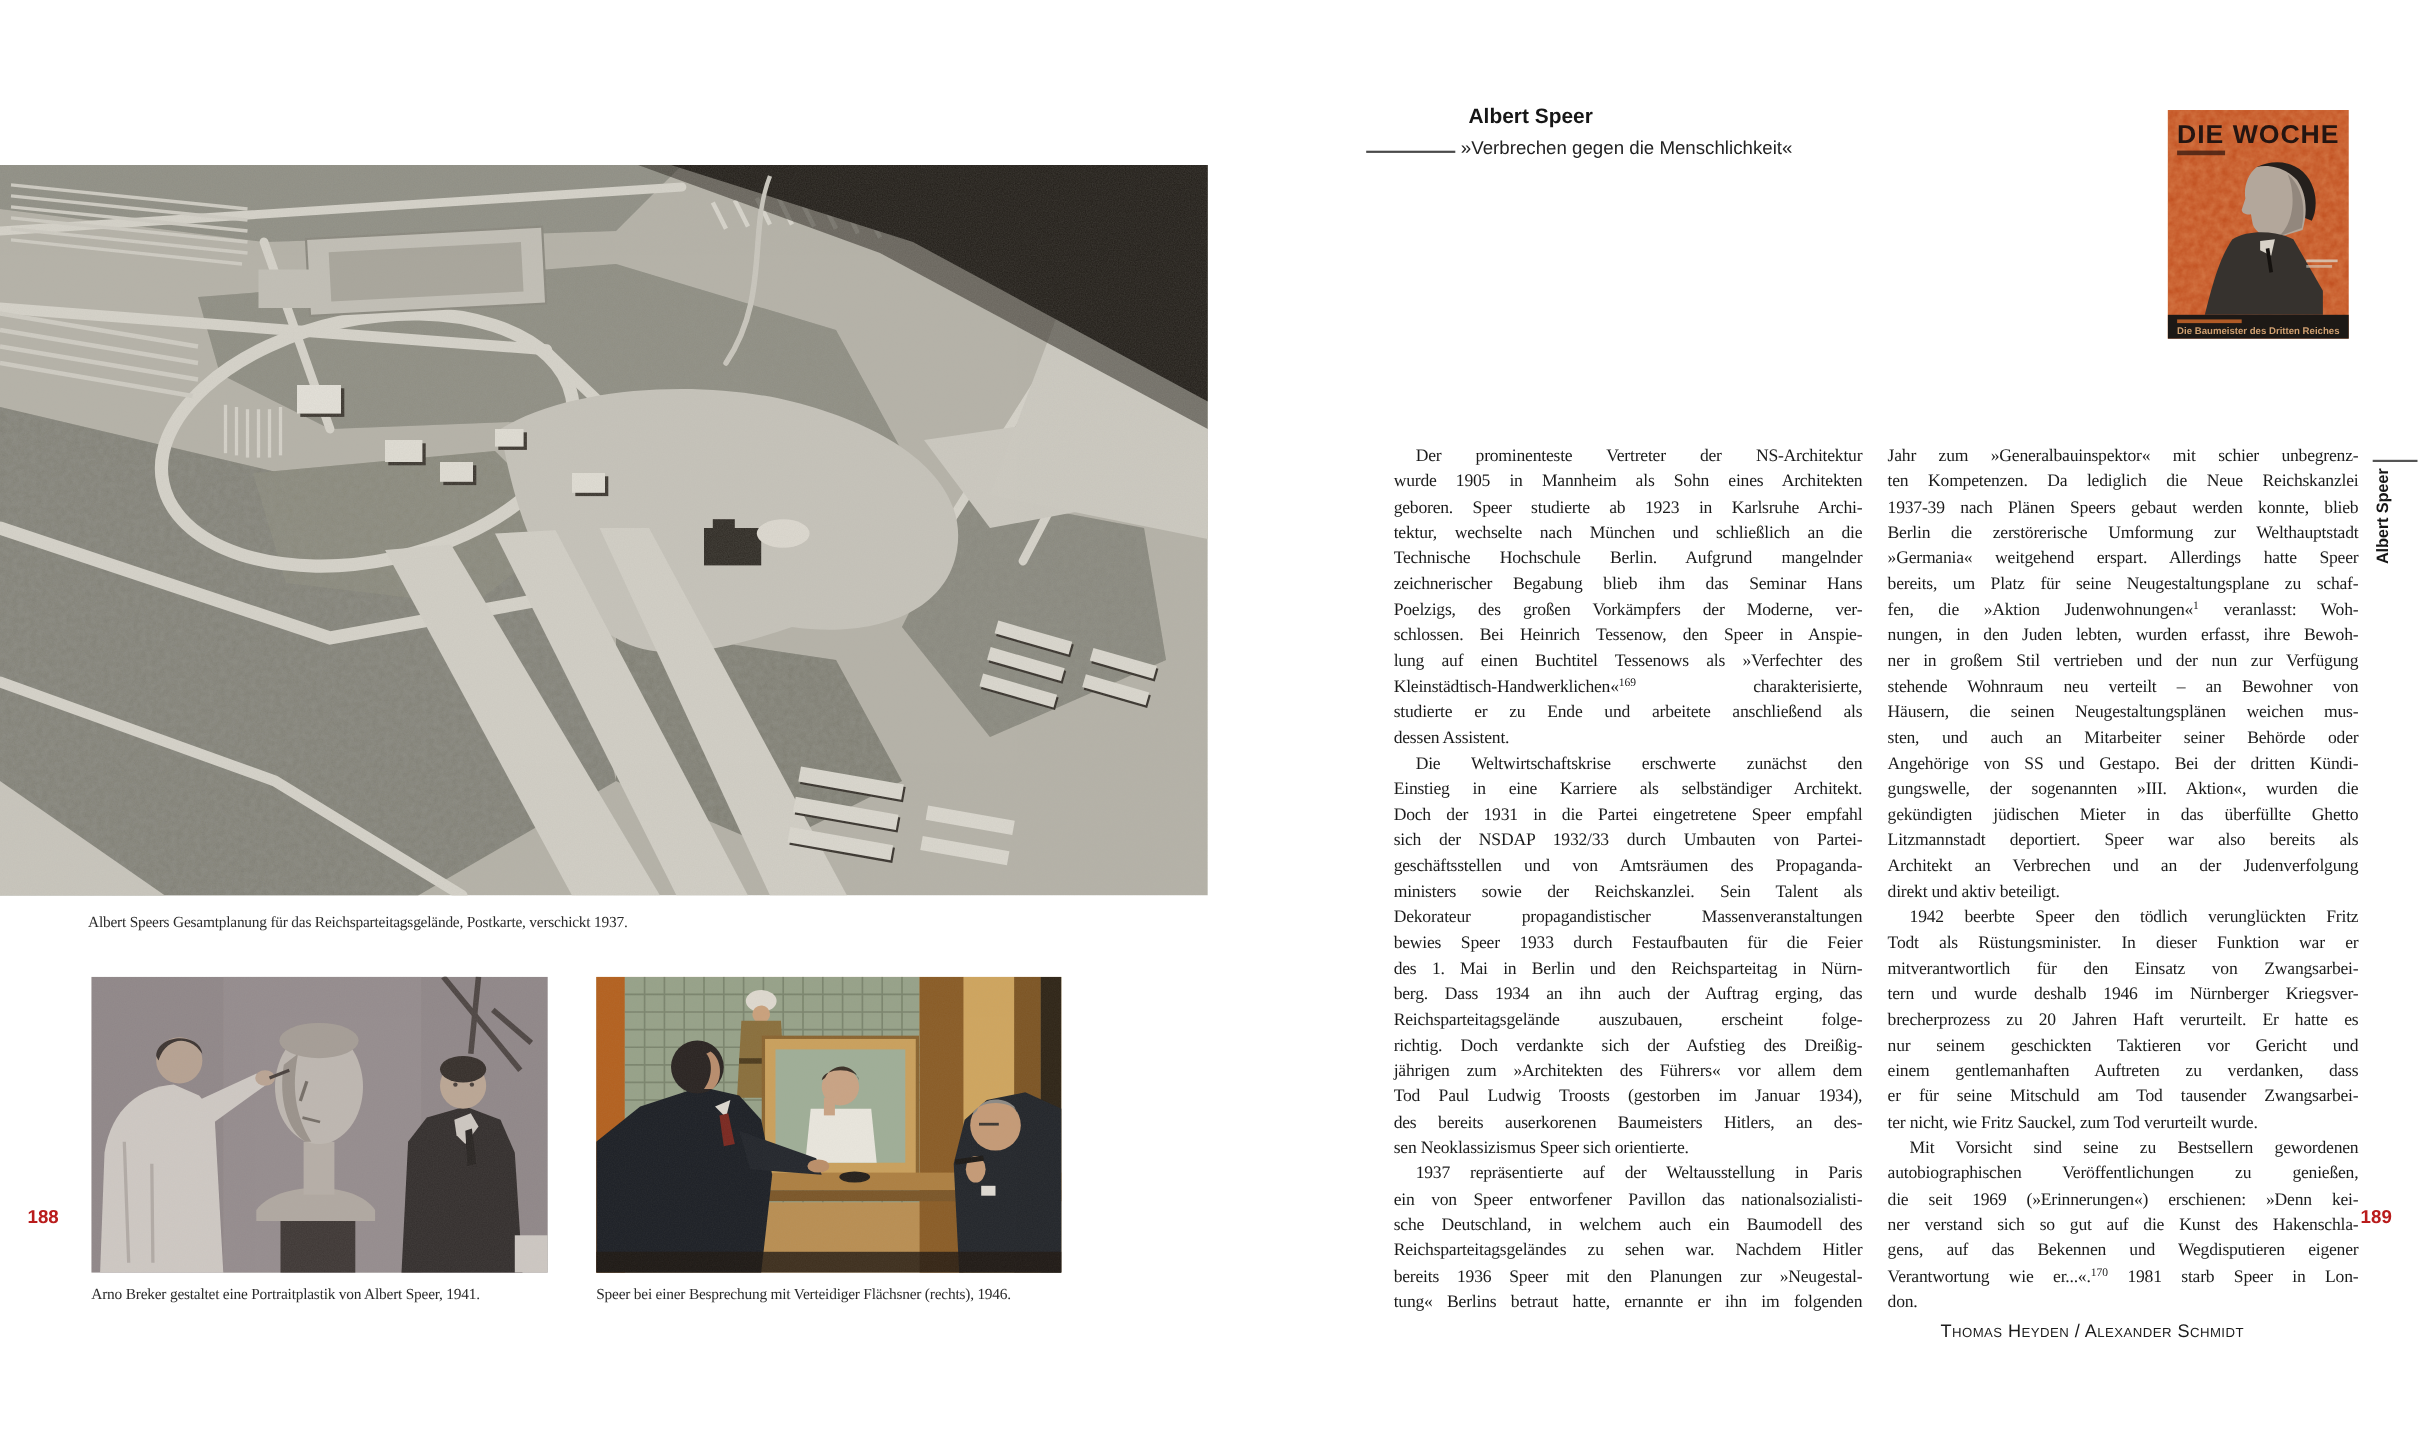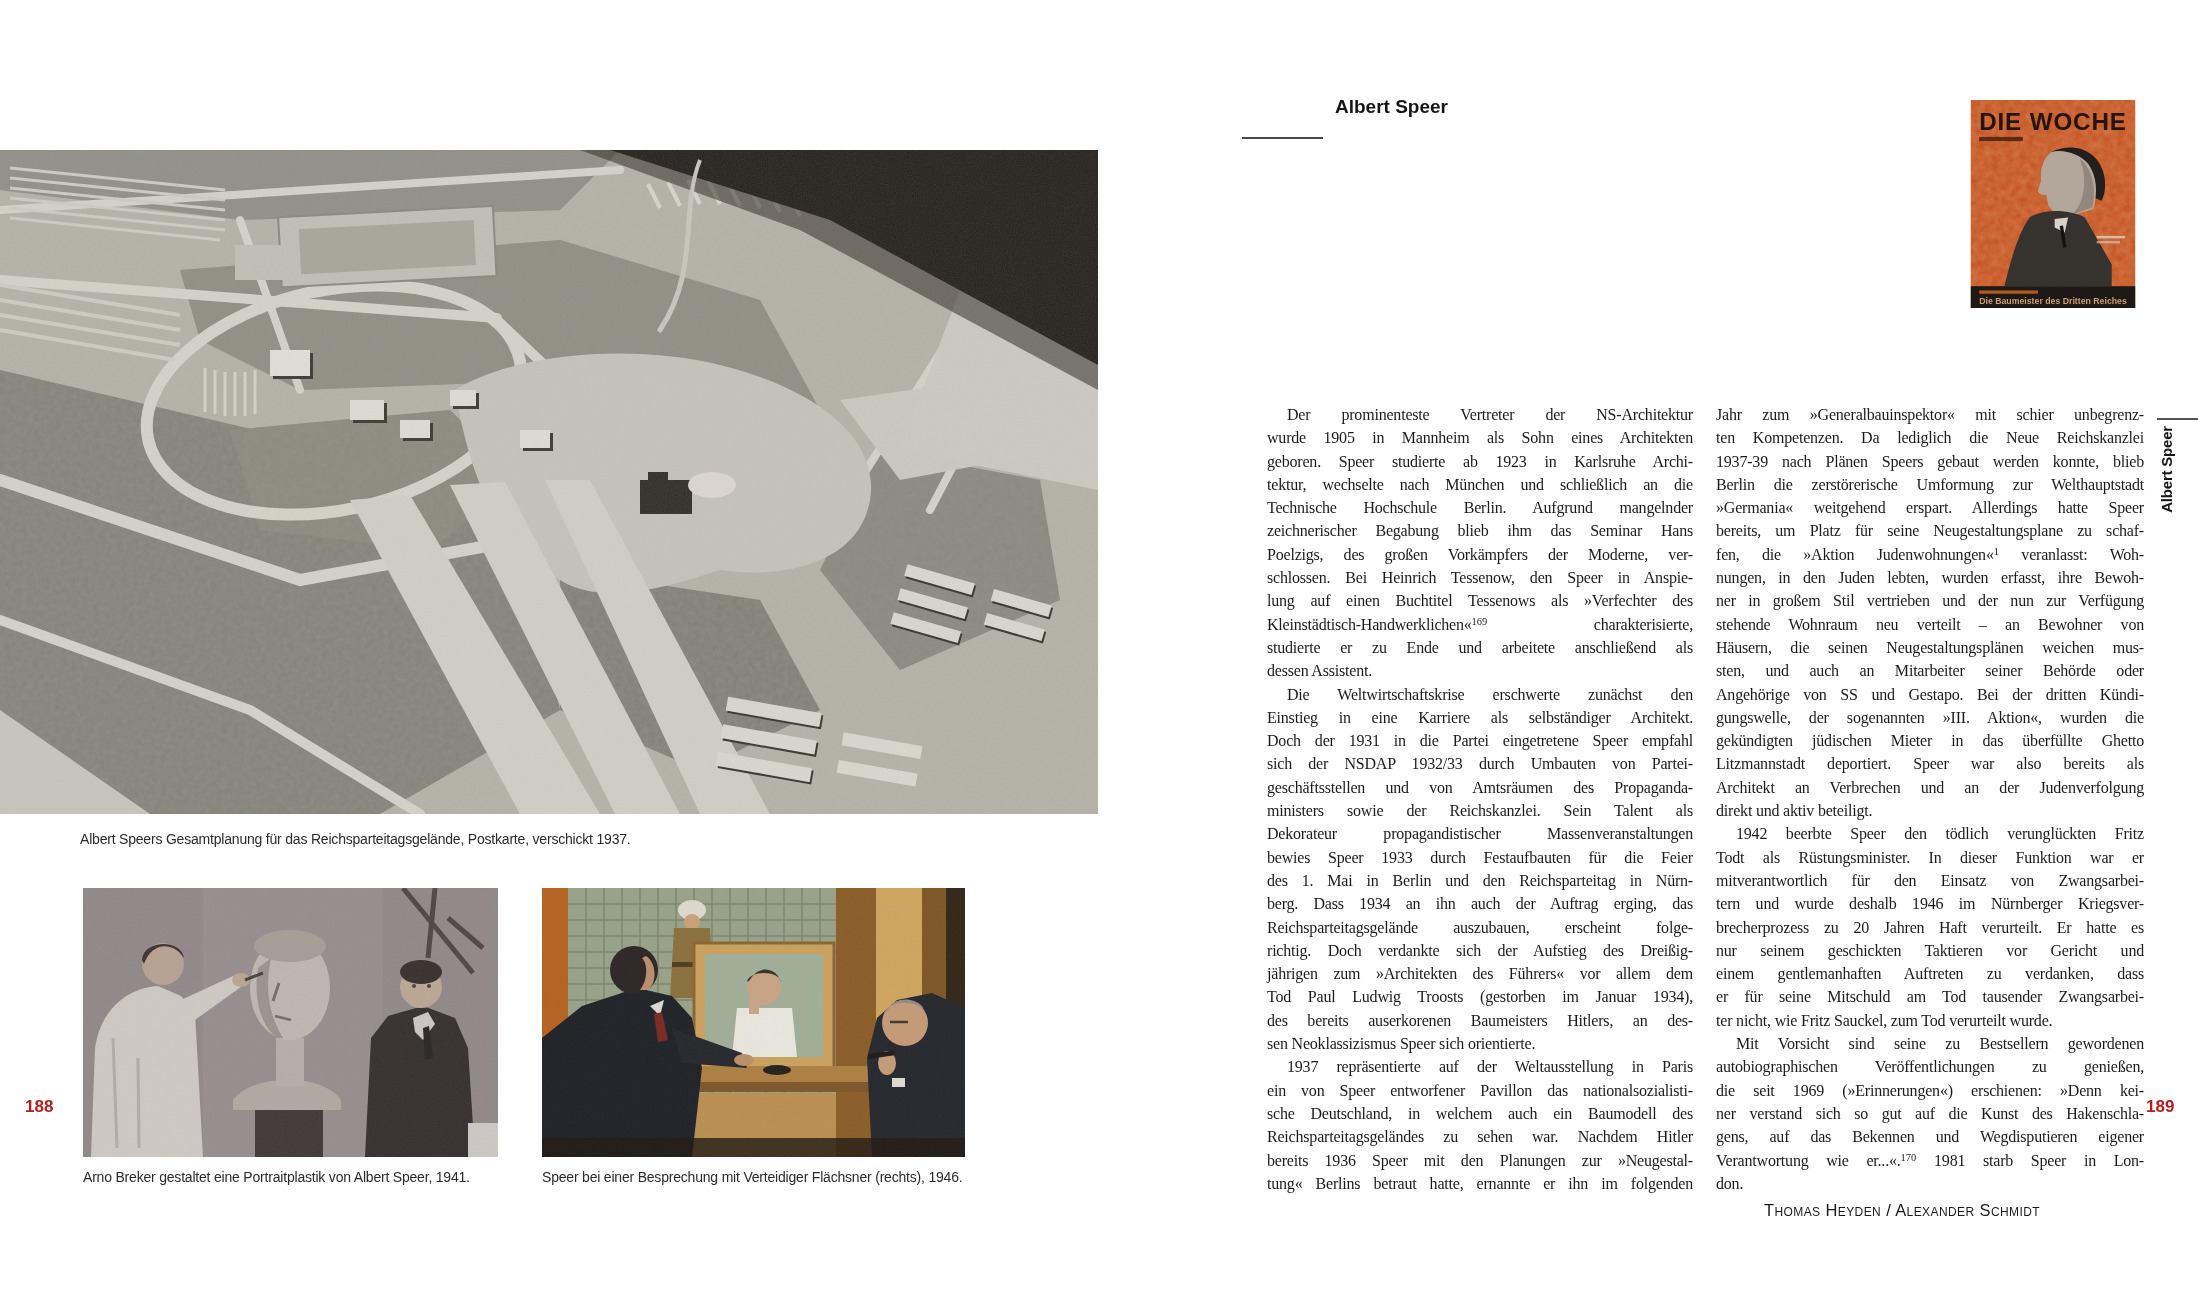--- a/index.html
+++ b/index.html
@@ -3,21 +3,21 @@
 <meta charset="utf-8">
 <style>
   html,body{margin:0;padding:0;background:#ffffff;}
   .spread{position:relative;width:2198px;height:1304px;background:#ffffff;overflow:hidden;
           font-family:"Liberation Sans","DejaVu Sans",sans-serif;color:#1c1c1c;}
 
   
   .aerial{position:absolute;left:0;top:150px;width:1098px;height:664px;}
   .aerial svg{display:block;width:100%;height:100%;}
 
-  .cap{font-size:14px;line-height:21.5px;letter-spacing:-0.2px;color:#2b2b2b;}
+  .cap{font-size:14px;line-height:21.5px;letter-spacing:-0.2px;color:#2b2b2b;font-family:Liberation Serif, serif;}
   .cap b{font-weight:bold;}
   .cap-main{position:absolute;left:80px;top:829px;width:700px;}
   .cap-or{position:absolute;left:805px;top:829px;width:270px;}
   .photo{position:absolute;top:888px;height:269px;}
   .photo svg{display:block;width:100%;height:100%;}
   .photo-breker{left:83px;width:415px;}
   .photo-bespr{left:542px;width:423px;}
   .cap-breker{position:absolute;left:83px;top:1167px;width:440px;}
   .cap-bespr{position:absolute;left:542px;top:1167px;width:440px;}
   .pagenum{position:absolute;font-weight:bold;font-size:17px;color:#b91c1c;}
@@ -287,20 +287,21 @@
   </div>
 
   <div class="cap cap-breker">Arno Breker gestaltet eine Portraitplastik von Albert Speer, 1941.</div>
   <div class="cap cap-bespr">Speer bei einer Besprechung mit Verteidiger Flächsner (rechts), 1946.</div>
 
   <div class="pagenum pn-left">188</div>
 
   <div class="title-rule"></div>
   <div class="title-block">
     <h1>Albert Speer</h1>
+    <div class="subtitle">»Verbrechen gegen die Menschlichkeit«</div>
   </div>
 
   <div class="magazine">
     <svg viewBox="0 0 196 248">
       <defs>
         <filter id="mottle" x="0%" y="0%" width="100%" height="100%">
           <feTurbulence type="fractalNoise" baseFrequency="0.12" numOctaves="3"></feTurbulence>
           <feColorMatrix type="matrix" values="0 0 0 0 0.95  0 0 0 0 0.55  0 0 0 0 0.28  0 0 0 0.45 0"></feColorMatrix>
         </filter>
       </defs>

